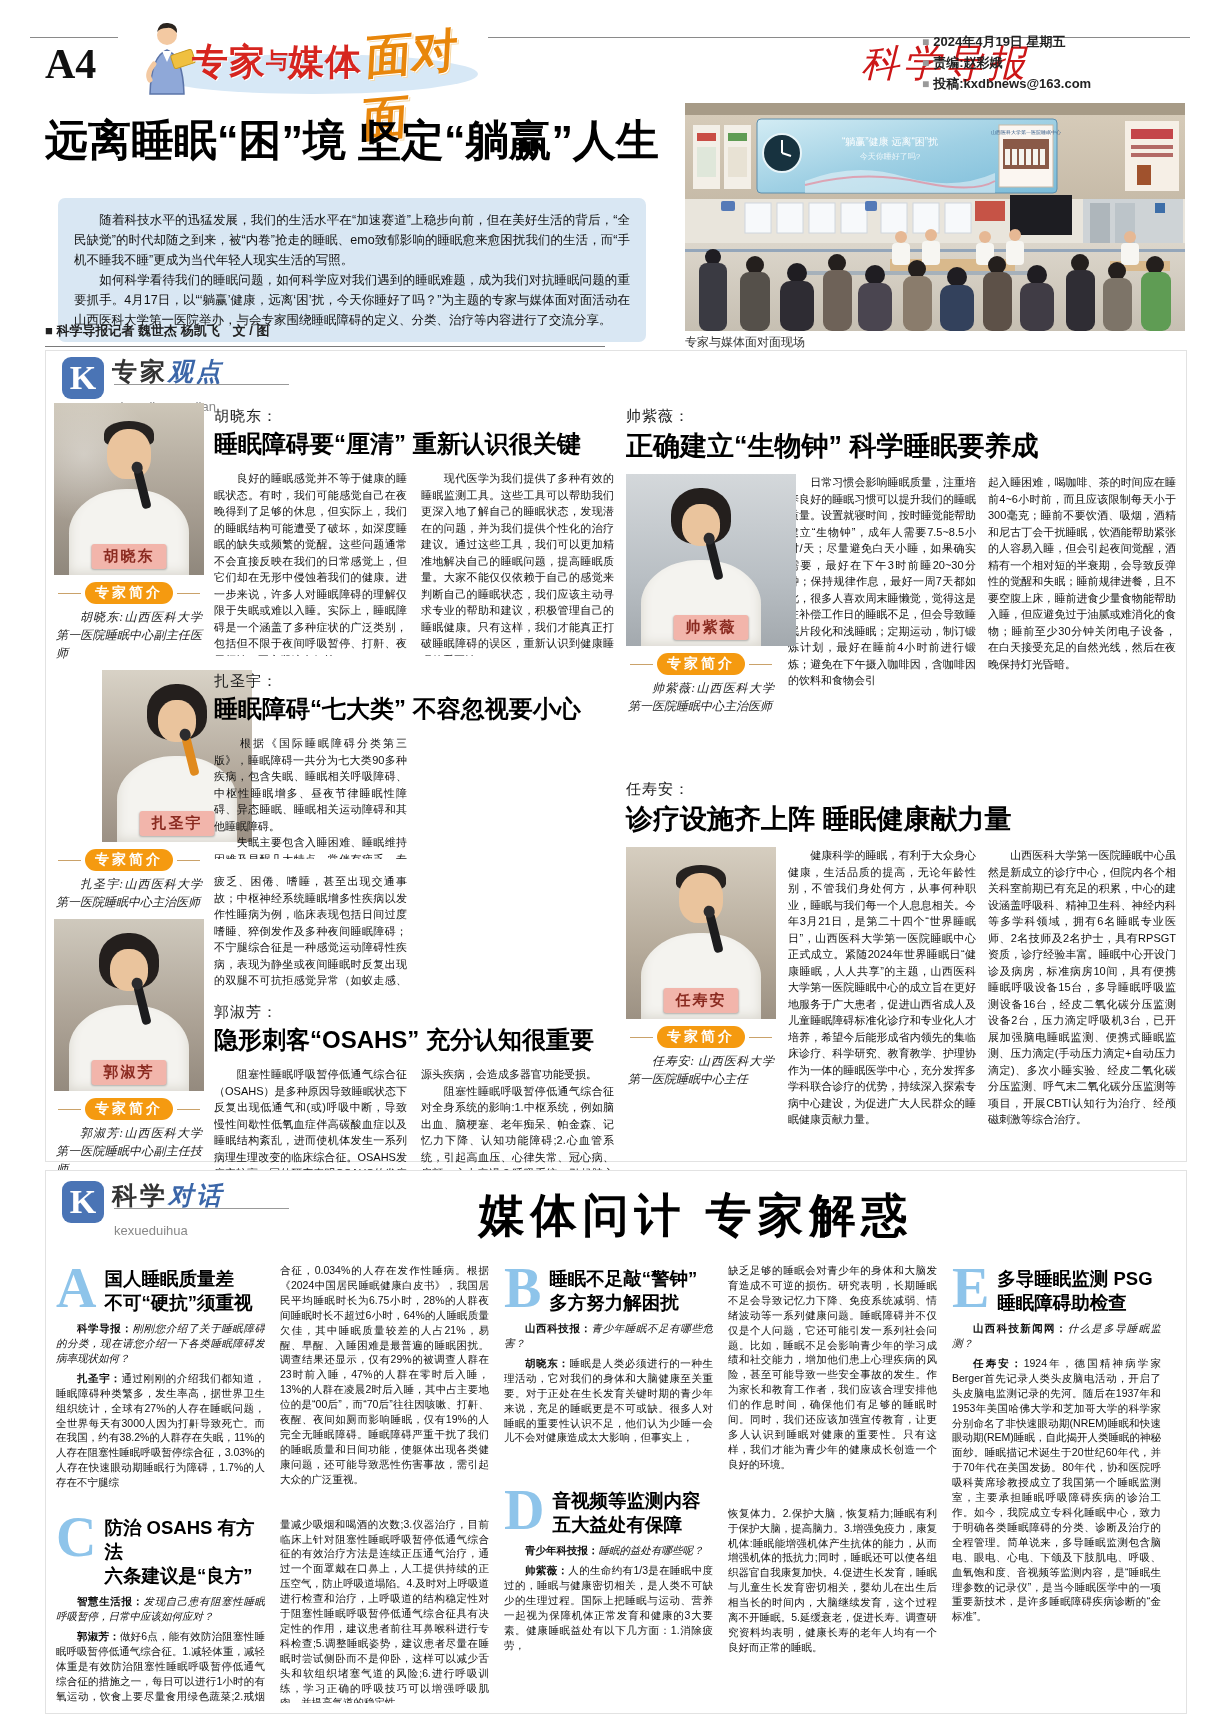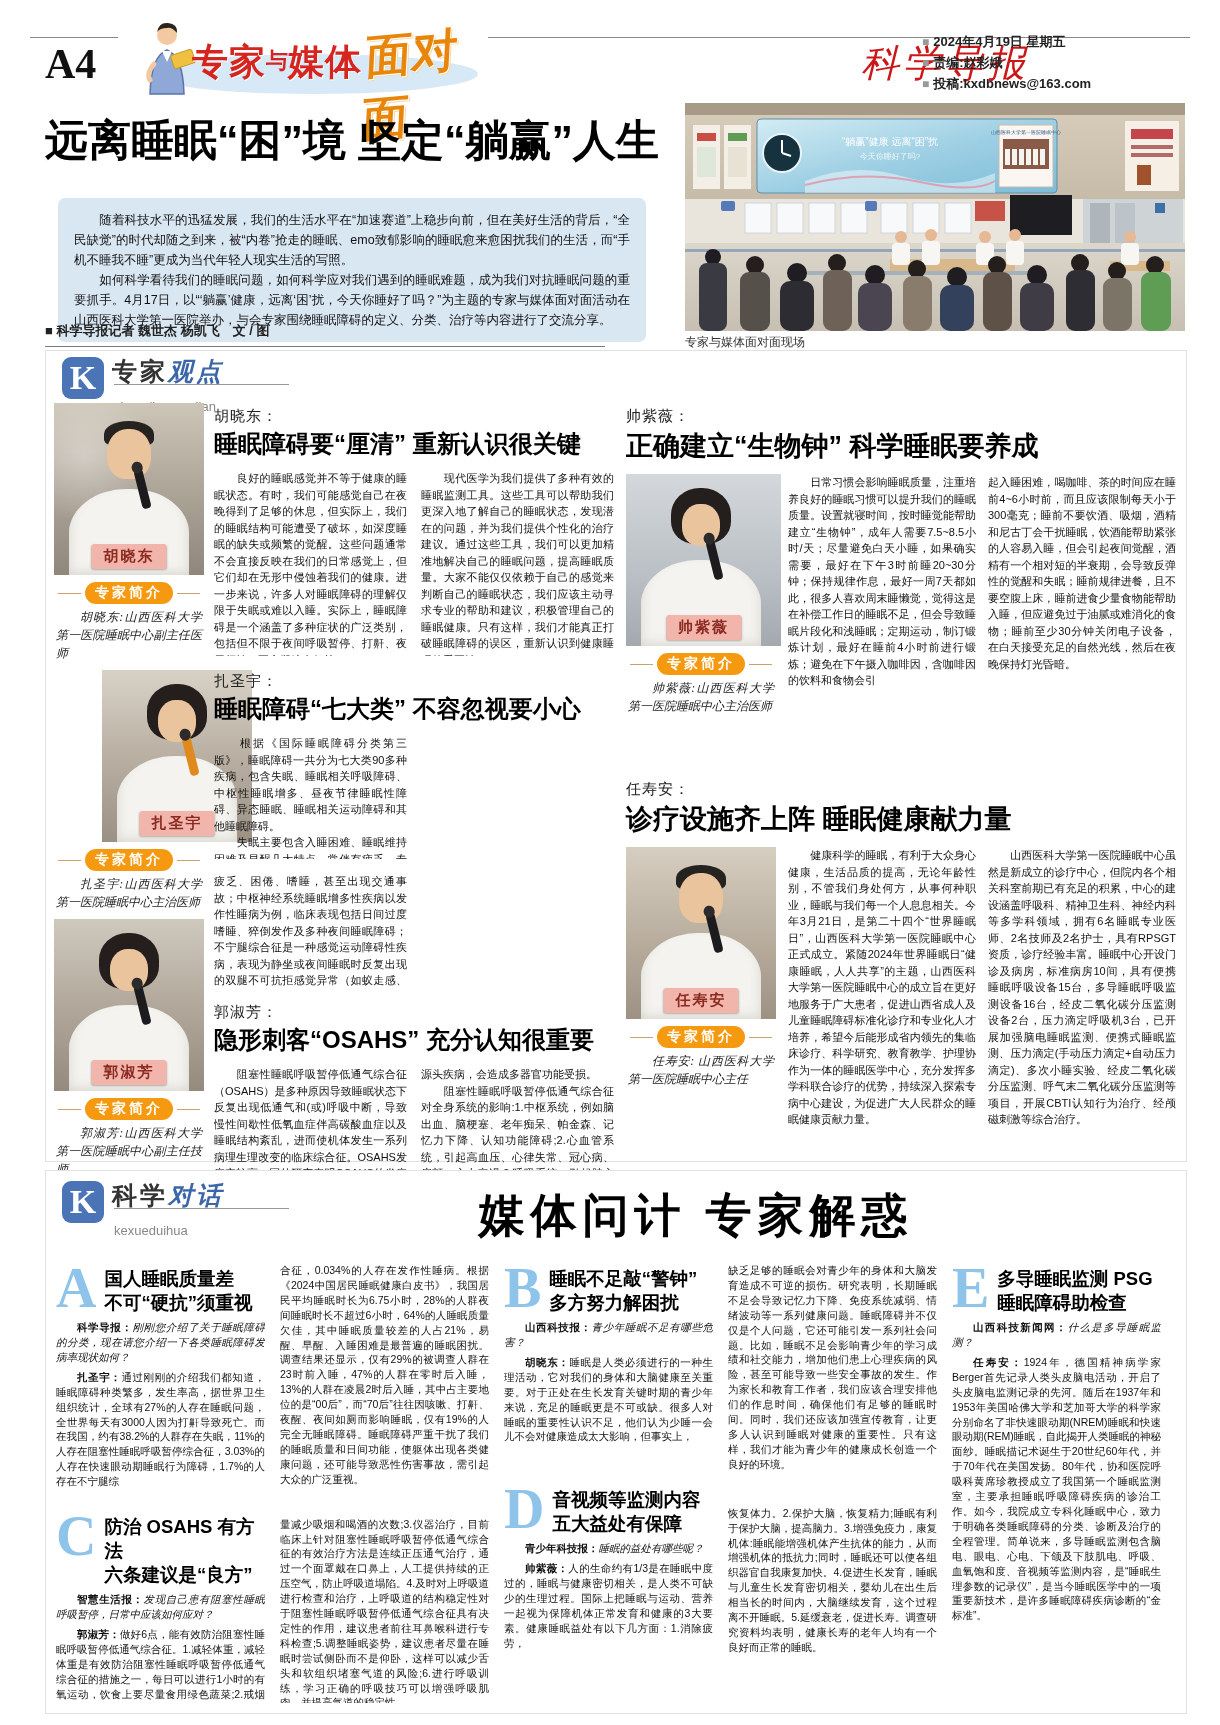--- a/index.html
+++ b/index.html
@@ -76,21 +76,21 @@
   .ren-cols{height:316px;}
 
   
   .dialog-headline{position:absolute;left:250px;top:14px;width:800px;text-align:center;font-size:46px;font-weight:900;letter-spacing:6px;color:#000;}
   .qgrid{position:absolute;left:10px;right:10px;top:92px;bottom:10px;display:flex;gap:15px;overflow:hidden;}
   .qcol{width:209px;flex:0 0 209px;overflow:hidden;}
   .qa-head{display:flex;gap:8px;align-items:flex-start;margin-bottom:6px;}
   .qa-letter{font-family:"Liberation Serif","DejaVu Serif",serif;font-weight:bold;font-size:56px;line-height:.9;color:#8ec4ea;}
   .qa-title{font-size:18.5px;font-weight:900;line-height:1.3;color:#000;white-space:pre-line;padding-top:4px;}
   .qtext{font-size:10.5px;line-height:1.42;text-align:justify;color:#111;font-family:"Liberation Serif","DejaVu Serif",serif;font-style:italic;text-indent:2em;margin:4px 0;}
-  .qtext b{font-style:normal;font-family:Liberation Mono, monospace;}
+  .qtext b{font-style:normal;font-family:Liberation Sans, sans-serif;}
   .atext{font-size:10.5px;line-height:1.42;text-align:justify;color:#111;text-indent:2em;}
   .acont{font-size:10.5px;line-height:1.42;text-align:justify;color:#111;white-space:pre-wrap;}
   .qgap{height:22px;}
 
   
   .lead-photo svg{display:block;}
 </style>
 </head>
 <body>
 
@@ -368,21 +368,21 @@
         </div>
       </div>
     </div>
 
     <div class="colR">
       <div class="article r-article">
         <div class="aname">帅紫薇：</div>
         <div class="ahead">正确建立“生物钟” 科学睡眠要养成</div>
         <div class="r-row">
           <div class="r-side">
-            <div class="photo" style="width:155px;background:linear-gradient(180deg,#d4d8db,#b9bfc4 60%,#a3a9ae);">
+            <div class="photo" style="width:170px;background:linear-gradient(180deg,#d4d8db,#b9bfc4 60%,#a3a9ae);">
               <div class="hair-f"></div>
               <div class="face-f"></div>
               <div class="coat"></div>
               <div class="mic"></div>
               <div class="placard">帅紫薇</div>
             </div>
             <div class="badge">
                 <span class="line"></span>
                 <span class="pill">专家简介</span>
                 <span class="line"></span>

